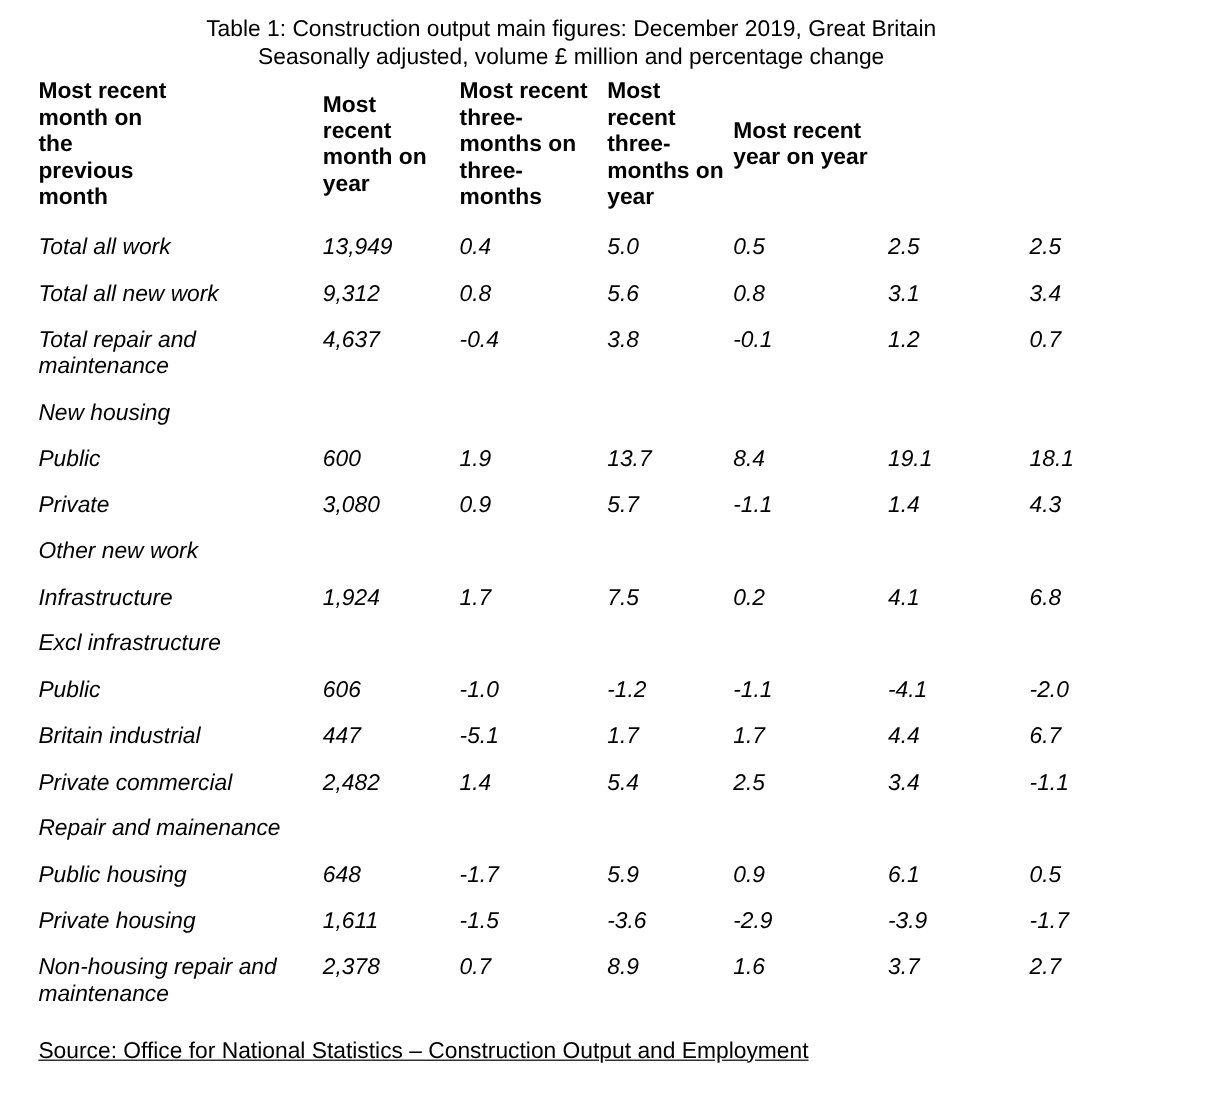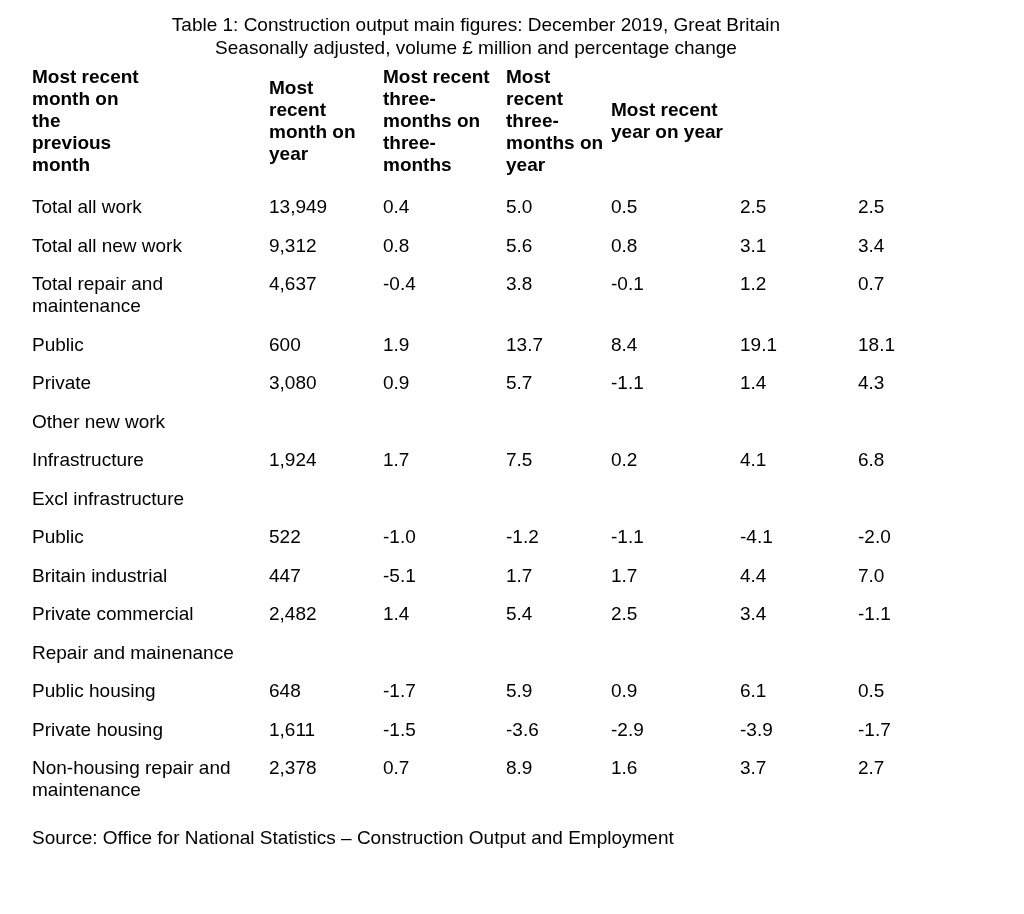--- a/index.html
+++ b/index.html
@@ -24,27 +24,28 @@
   }
   .header-row {
     margin-top: 4px;
     height: 116px;
     align-items: center;
     font-weight: bold;
     line-height: 22px;
   }
   .hcell { white-space: pre-line; padding-right: 6px; }
   .rows-block { margin-top: 17px; }
-  .trow { margin-bottom: 16.5px; line-height: 22px; }
+  .trow { margin-bottom: 16.5px; line-height: 22px; font-style: italic; }
   .label { max-width: 210px; padding-right: 6px; }
   .section-cell { grid-column: 1 / -1; }
   .cell { padding-right: 6px; }
   .source {
     margin-top: 26px;
     line-height: 22px;
+    text-decoration: underline;
   }
 </style>
 </head>
 <body>
 
 <div class="page">
   <div class="titles">
     <div>Table 1: Construction output main figures: December 2019, Great Britain</div>
     <div>Seasonally adjusted, volume £ million and percentage change</div>
   </div>
@@ -99,20 +100,23 @@
       <div class="grid trow">
         <div class="label">Total repair and maintenance</div>
         <div class="cell">4,637</div>
         <div class="cell">-0.4</div>
         <div class="cell">3.8</div>
         <div class="cell">-0.1</div>
         <div class="cell">1.2</div>
         <div class="cell">0.7</div>
       </div>
 
+      <div class="grid trow">
+        <div class="section-cell">New housing</div>
+      </div>
 
       <div class="grid trow">
         <div class="label">Public</div>
         <div class="cell">600</div>
         <div class="cell">1.9</div>
         <div class="cell">13.7</div>
         <div class="cell">8.4</div>
         <div class="cell">19.1</div>
         <div class="cell">18.1</div>
       </div>
@@ -140,36 +144,36 @@
         <div class="cell">4.1</div>
         <div class="cell">6.8</div>
       </div>
 
       <div class="grid trow">
         <div class="section-cell">Excl infrastructure</div>
       </div>
 
       <div class="grid trow">
         <div class="label">Public</div>
-        <div class="cell">522</div>
+        <div class="cell">606</div>
         <div class="cell">-1.0</div>
         <div class="cell">-1.2</div>
         <div class="cell">-1.1</div>
         <div class="cell">-4.1</div>
         <div class="cell">-2.0</div>
       </div>
 
       <div class="grid trow">
         <div class="label">Britain industrial</div>
         <div class="cell">447</div>
         <div class="cell">-5.1</div>
         <div class="cell">1.7</div>
         <div class="cell">1.7</div>
         <div class="cell">4.4</div>
-        <div class="cell">7.0</div>
+        <div class="cell">6.7</div>
       </div>
 
       <div class="grid trow">
         <div class="label">Private commercial</div>
         <div class="cell">2,482</div>
         <div class="cell">1.4</div>
         <div class="cell">5.4</div>
         <div class="cell">2.5</div>
         <div class="cell">3.4</div>
         <div class="cell">-1.1</div>

